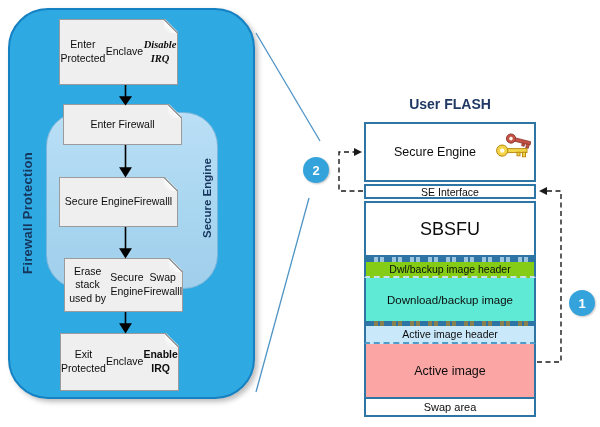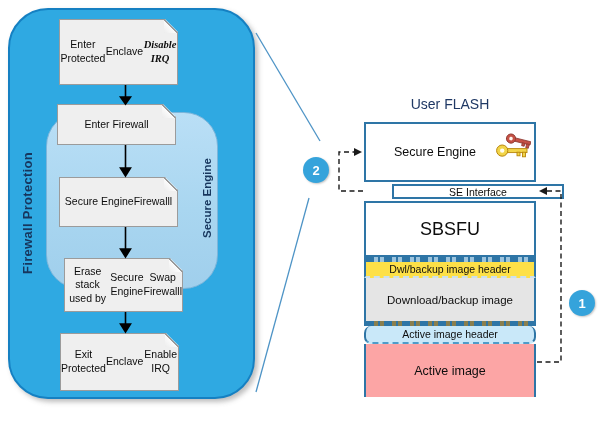--- a/index.html
+++ b/index.html
@@ -19,41 +19,41 @@
   .v-label.se { left:207px; top:198px; font-size:11.5px; }
 
   
   .note { position:absolute; width:119px; background:#EFEFEF; border:1px solid #9B9B9B;
     clip-path:polygon(0 0, calc(100% - 13px) 0, 100% 13px, 100% 100%, 0 100%);
     display:flex; flex-direction:row; justify-content:center; align-items:center;
     text-align:center; font-size:10.5px; line-height:1.3; color:#0d0d0d; }
   .note::after { content:""; position:absolute; top:0; right:0; width:13px; height:13px;
     background:linear-gradient(to bottom left, rgba(0,0,0,0) 43%, #9B9B9B 43%, #9B9B9B 53%, #FBFBFB 53%, #ECECEC 100%); }
   .note .em-bi { font-weight:bold; font-style:italic;font-family:Liberation Serif, serif; }
-  .note .em-b  { font-weight:normal; }
+  .note .em-b  { font-weight:bold; }
 
   
   .flash-title { position:absolute; left:364px; top:96px; width:172px; text-align:center;
-    font-weight:normal; font-size:14px; color:#1F3864; }
+    font-weight:bold; font-size:14px; color:#1F3864; }
   .row { position:absolute; left:364px; width:172px; display:flex; align-items:center;
     justify-content:center; text-align:center; color:#0d0d0d; }
   .row.boxed { border:2px solid #2E75A6; background:#fff; }
   .row.sides { border-left:2px solid #2E75A6; border-right:2px solid #2E75A6; }
   .r-se   { top:122px; height:60px; font-size:12.5px; }
-  .r-sei  { top:184px; height:15px; font-size:10.5px;margin-left:28px; }
+  .r-sei  { top:184px; height:15px; font-size:10.5px; }
   .r-sbsfu{ top:201px; height:56px; font-size:18px; }
   .strip  { position:absolute; left:364px; width:172px; height:5px;
     border-left:2px solid #2E75A6; border-right:2px solid #2E75A6; }
   .strip1 { top:257px; background:repeating-linear-gradient(90deg,#2E75A6 0 8px,#9DC4DD 8px 12px,#2E75A6 12px 14px,#9DC4DD 14px 18px); }
   .strip2 { top:321px; background:repeating-linear-gradient(90deg,#2E75A6 0 8px,#8A7F4E 8px 12px,#2E75A6 12px 14px,#8A7F4E 14px 18px); }
-  .r-dwlh { top:262px; height:16px; background:#fde047; font-size:10.5px;
+  .r-dwlh { top:262px; height:16px; background:#84cc16; font-size:10.5px;
     border-bottom:2px dashed #CBE0EF; }
-  .r-dwli { top:278px; height:43px; background:#e5e5e5; font-size:11.5px; }
+  .r-dwli { top:278px; height:43px; background:#5eead4; font-size:11.5px; }
   .r-acth { top:326px; height:18px; background:#C9E8F9; font-size:10.5px;
-    border-bottom:2px dashed #4E9CC9;border-radius:7px; }
+    border-bottom:2px dashed #4E9CC9; }
   .r-acti { top:344px; height:53px; background:#fca5a5; font-size:12.5px; }
   .r-swap { top:397px; height:20px; font-size:11px; }
 
   .keys { position:absolute; right:3px; top:9px; }
 
   
   .overlay { position:absolute; left:0; top:0; width:600px; height:427px; z-index:5; pointer-events:none; }
   .callout { position:absolute; width:26px; height:26px; border-radius:50%;
     background:#35A3DB; color:#fff; font-weight:bold; font-size:13px;
     display:flex; align-items:center; justify-content:center; z-index:6;
@@ -69,21 +69,21 @@
   <div class="outer-rect"></div>
   <div class="inner-rect"></div>
   <div class="v-label fw">Firewall Protection</div>
   <div class="v-label se">Secure Engine</div>
 
   <div class="note" style="left:59px; top:19px; height:66px;">
     <div>Enter Protected</div>
     <div>Enclave</div>
     <div class="em-bi">Disable IRQ</div>
   </div>
-  <div class="note" style="left:57px; top:104px; height:41px;">
+  <div class="note" style="left:63px; top:104px; height:41px;">
     <div>Enter Firewall</div>
   </div>
   <div class="note" style="left:59px; top:177px; height:50px;">
     <div>Secure Engine</div>
     <div>Firewalll</div>
   </div>
   <div class="note" style="left:64px; top:258px; height:54px;">
     <div>Erase stack used by</div>
     <div>Secure Engine</div>
     <div>Swap Firewalll</div>
@@ -128,20 +128,23 @@
   <div class="row sides r-dwli">
     <span>Download/backup image</span>
   </div>
   <div class="strip strip2"></div>
   <div class="row sides r-acth">
     <span>Active image header</span>
   </div>
   <div class="row sides r-acti">
     <span>Active image</span>
   </div>
+  <div class="row boxed r-swap">
+    <span>Swap area</span>
+  </div>
 
   <svg class="overlay" viewBox="0 0 600 427">
 
     <g stroke="#000" stroke-width="1.6" fill="#000">
       <line x1="125.5" y1="85" x2="125.5" y2="98"></line>
       <polygon points="120.5,97 130.5,97 125.5,104"></polygon>
       <line x1="125.5" y1="145" x2="125.5" y2="169"></line>
       <polygon points="120.5,168 130.5,168 125.5,176"></polygon>
       <line x1="125.5" y1="227" x2="125.5" y2="250"></line>
       <polygon points="120.5,249 130.5,249 125.5,257"></polygon>

